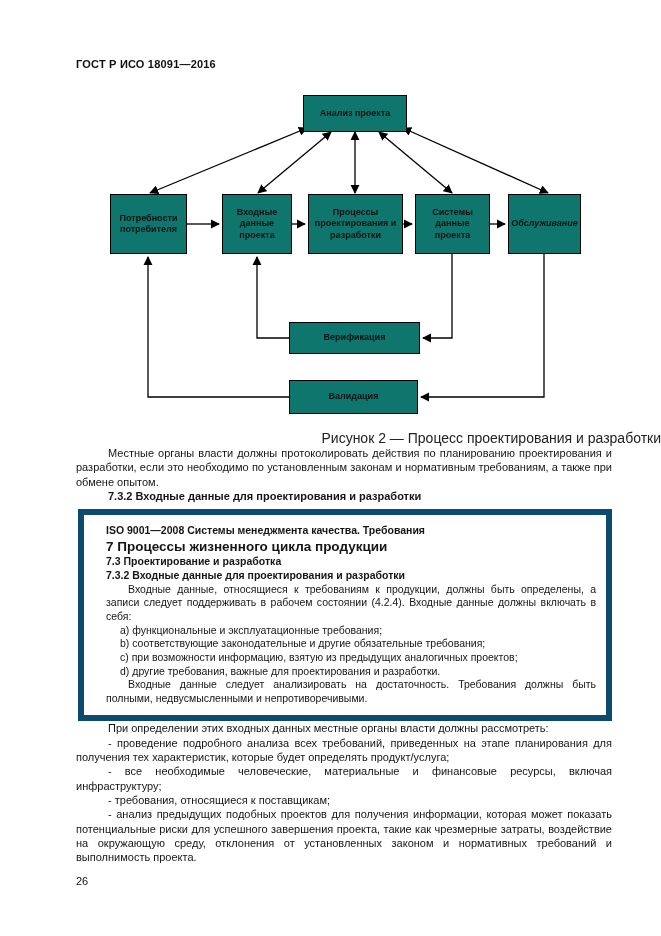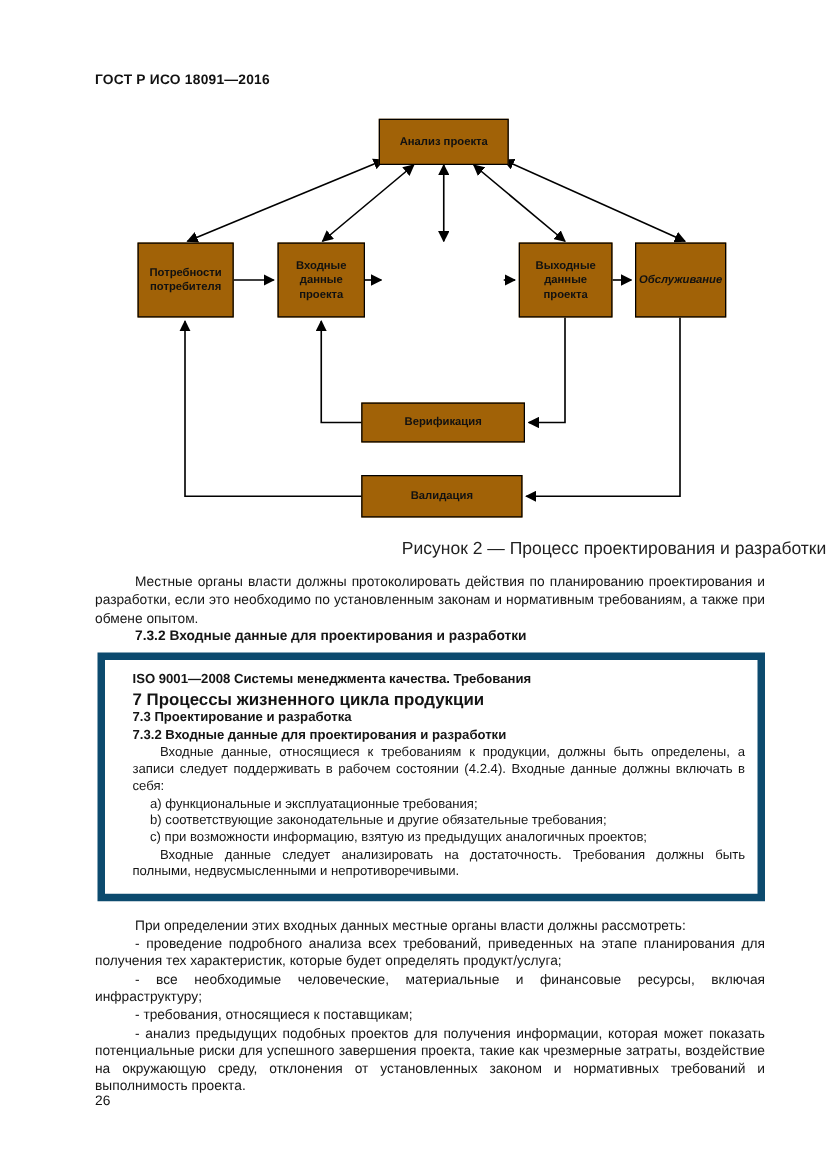--- a/index.html
+++ b/index.html
@@ -2,23 +2,23 @@
 <html><head>
 <meta charset="utf-8">
 <style>
   html,body{margin:0;padding:0;}
   body{background:#9a9a9a;font-family:"Liberation Sans",sans-serif;}
   .page{position:relative;width:661px;height:936px;margin:0 auto;background:#fff;color:#111;overflow:hidden;}
   .pad{padding-left:76px;padding-right:49px;}
   .doc-header{padding-top:58px;font-size:11px;font-weight:bold;letter-spacing:.2px;}
   .diagram{position:relative;width:661px;height:330px;margin-top:22px;}
   .diagram svg{position:absolute;left:0;top:0;}
-  .fb{position:absolute;background:#a16207;border:1.6px solid #000;display:flex;align-items:center;justify-content:center;text-align:center;font-size:9px;font-weight:bold;line-height:1.25;padding:2px;box-sizing:border-box;}
+  .fb{position:absolute;background:#0f766e;border:1.6px solid #000;display:flex;align-items:center;justify-content:center;text-align:center;font-size:9px;font-weight:bold;line-height:1.25;padding:2px;box-sizing:border-box;}
   .caption{text-align:right;font-size:14px;margin-top:8px;color:#222;}
-  .bodytext{margin-top:13px;font-size:11px;line-height:1.3;text-align:justify;color:#151515;}
+  .bodytext{font-size:11px;line-height:1.3;text-align:justify;color:#151515;}
   .bodytext p{margin:0;}
   .para{text-indent:32px;}
   .b{font-weight:bold;}
   .qbox{border:6px solid #0c4a6e;margin:6px 0 0 2px;padding:9px 10px 10px 22px;font-size:10.5px;line-height:1.3;color:#151515;}
   .qbox p{margin:0;}
   .qtitle{font-weight:bold;}
   .qh7{font-weight:bold;font-size:13.5px;margin:14px 0 12px 0;}
   .qh73{font-weight:bold;margin:0 0 9px 0;}
   .qh732{font-weight:bold;margin:0 0 2px 0;}
   .qpara{text-indent:22px;text-align:justify;}
@@ -53,21 +53,22 @@
         <path d="M490,132 L505,132" marker-end="url(#arrow)"></path>
         <path d="M290,246 L257,246 L257,165" marker-end="url(#arrow)"></path>
         <path d="M452,162 L452,246 L423,246" marker-end="url(#arrow)"></path>
         <path d="M290,305 L148,305 L148,165" marker-end="url(#arrow)"></path>
         <path d="M544,162 L544,305 L421,305" marker-end="url(#arrow)"></path>
       </g>
     </svg>
     <div class="fb" style="left:303px;top:3px;width:104px;height:37px;">Анализ проекта</div>
     <div class="fb" style="left:110px;top:102px;width:77px;height:60px;">Потребности потребителя</div>
     <div class="fb" style="left:222px;top:102px;width:70px;height:60px;">Входные данные проекта</div>
-    <div class="fb" style="left:415px;top:102px;width:75px;height:60px;">Выходные данные проекта</div>
+    <div class="fb" style="left:308px;top:102px;width:95px;height:60px;">Процессы проектирования и разработки</div>
+    <div class="fb" style="left:415px;top:102px;width:75px;height:60px;">Системы данные проекта</div>
     <div class="fb" style="left:508px;top:102px;width:73px;height:60px;font-style:italic;">Обслуживание</div>
     <div class="fb" style="left:289px;top:230px;width:131px;height:32px;">Верификация</div>
     <div class="fb" style="left:289px;top:288px;width:129px;height:34px;">Валидация</div>
   </div>
 
   <div class="caption">Рисунок 2 — Процесс проектирования и разработки</div>
 
   <div class="pad bodytext">
     <p class="para">Местные органы власти должны протоколировать действия по планированию проектирования и разработки, если это необходимо по установленным законам и нормативным требованиям, а также при обмене опытом.</p>
     <p class="para b">7.3.2 Входные данные для проектирования и разработки</p>
@@ -76,20 +77,21 @@
   <div class="pad">
     <div class="qbox">
       <p class="qtitle">ISO 9001—2008 Системы менеджмента качества. Требования</p>
       <p class="qh7">7 Процессы жизненного цикла продукции</p>
       <p class="qh73">7.3 Проектирование и разработка</p>
       <p class="qh732">7.3.2 Входные данные для проектирования и разработки</p>
       <p class="qpara">Входные данные, относящиеся к требованиям к продукции, должны быть определены, а записи следует поддерживать в рабочем состоянии (4.2.4). Входные данные должны включать в себя:</p>
       <p class="qitem">a) функциональные и эксплуатационные требования;</p>
       <p class="qitem">b) соответствующие законодательные и другие обязательные требования;</p>
       <p class="qitem">c) при возможности информацию, взятую из предыдущих аналогичных проектов;</p>
+      <p class="qitem">d) другие требования, важные для проектирования и разработки.</p>
       <p class="qpara">Входные данные следует анализировать на достаточность. Требования должны быть полными, недвусмысленными и непротиворечивыми.</p>
     </div>
   </div>
 
   <div class="pad bodytext">
     <p class="para">При определении этих входных данных местные органы власти должны рассмотреть:</p>
     <p class="para">- проведение подробного анализа всех требований, приведенных на этапе планирования для получения тех характеристик, которые будет определять продукт/услуга;</p>
     <p class="para">- все необходимые человеческие, материальные и финансовые ресурсы, включая инфраструктуру;</p>
     <p class="para">- требования, относящиеся к поставщикам;</p>
     <p class="para">- анализ предыдущих подобных проектов для получения информации, которая может показать потенциальные риски для успешного завершения проекта, такие как чрезмерные затраты, воздействие на окружающую среду, отклонения от установленных законом и нормативных требований и выполнимость проекта.</p>

